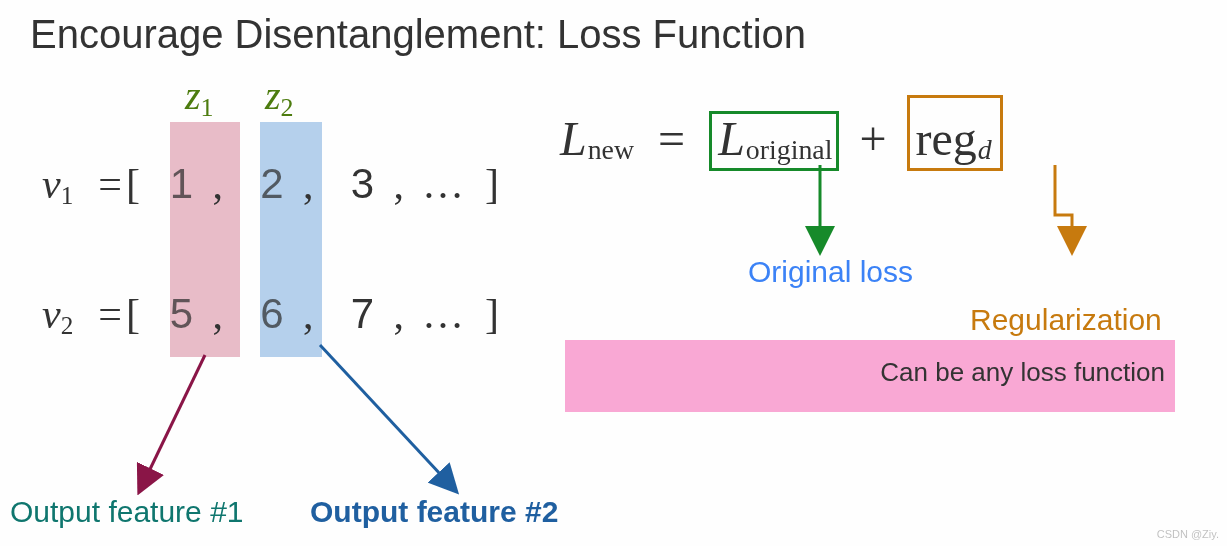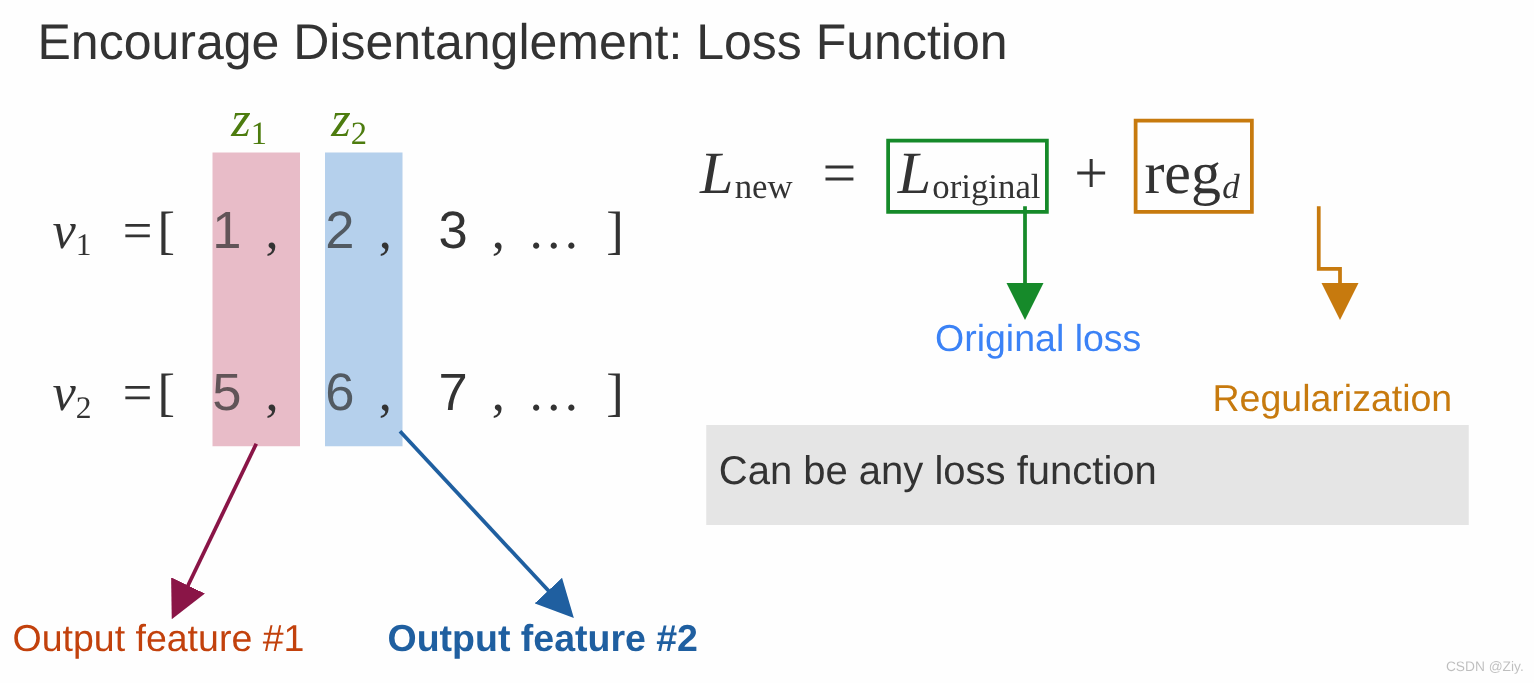--- a/index.html
+++ b/index.html
@@ -59,21 +59,21 @@
   .vec-row .var { font-style: italic; }
   .vec-row sub { font-size: 0.6em; vertical-align: -0.25em; font-style: normal; }
   .vec-row .eq { margin: 0 4px; }
   .vec-row .num { display: inline-block; width: 62px; text-align: center; font-family: "Segoe UI", Arial, sans-serif; font-weight: 500; color: rgba(40,40,40,0.7); }
   .vec-row .comma { margin-right: 18px; }
 
   .feat-label {
     position: absolute;
     font-size: 30px;
   }
-  .feat1 { color: #c2410c; left: 10px; top: 495px; }
+  .feat1 { color: #0f766e; left: 10px; top: 495px; }
   .feat2 { color: #1f5fa0; left: 310px; top: 495px; font-weight: bold; }
 
   
   .eq-block {
     position: absolute;
     left: 560px;
     top: 95px;
     font-family: "Cambria Math", "STIX", serif;
     font-size: 48px;
     color: #333;
@@ -100,24 +100,24 @@
     font-size: 30px;
   }
   .callout.green { color: #3b82f6; left: 748px; top: 255px; }
   .callout.orange { color: #c77a0e; left: 970px; top: 255px; margin-top: 48px; }
 
   .note-box {
     position: absolute;
     left: 565px;
     top: 340px;
     width: 590px;
-    background: #e5e5e5;
+    background: #f9a8d4;
     padding: 16px 10px 22px 10px;
-    text-align: left;
-    font-size: 32px;
+    text-align: right;
+    font-size: 26px;
     color: #333;
     line-height: 1.3;
   }
 
   .watermark {
     position: absolute;
     right: 8px;
     bottom: 6px;
     font-size: 11px;
     color: rgba(0,0,0,0.25);

